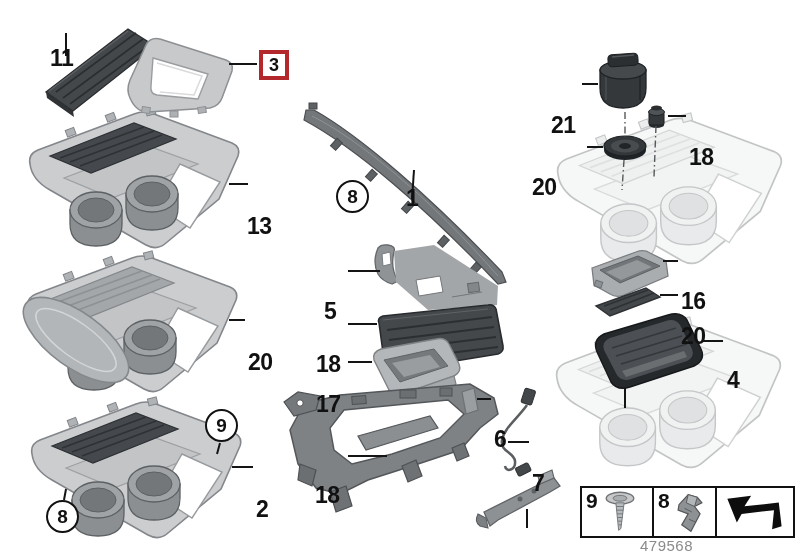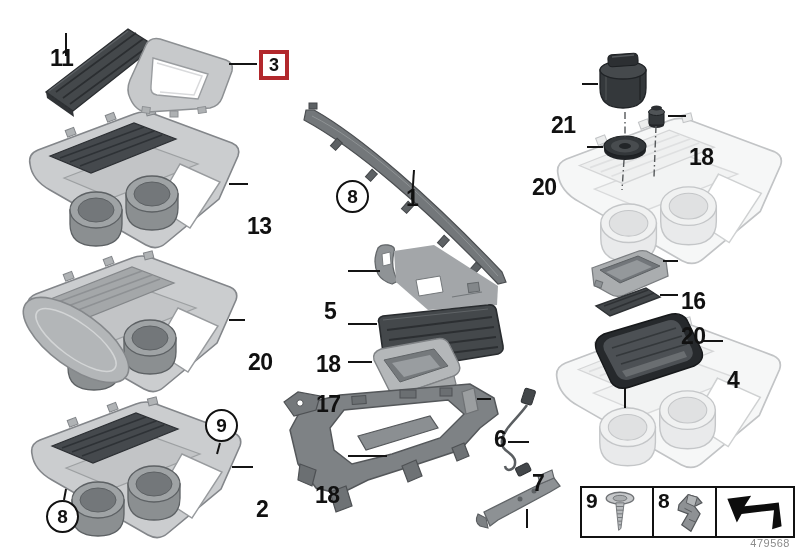--- a/index.html
+++ b/index.html
@@ -36,22 +36,22 @@
           background:#fff;font-weight:bold;font-size:19px;line-height:29px;text-align:center;color:#111;}
   .redbox{position:absolute;width:22px;height:22px;border:4px solid #b2282c;background:#fff;
           font-weight:bold;font-size:18px;line-height:22px;text-align:center;color:#111;}
 
   .legend{position:absolute;left:580px;top:486px;width:211px;height:48px;border:2px solid #111;
           background:#fff;display:flex;}
   .legend .cell{border-right:2px solid #111;display:flex;align-items:flex-start;
                 padding:2px 2px 0 4px;gap:3px;box-sizing:border-box;}
   .legend .cell:last-child{border-right:none;align-items:center;justify-content:center;}
   .legend .num{font-weight:bold;font-size:21px;line-height:22px;color:#111;}
-  .imgnum{position:absolute;left:640px;top:537px;width:150px;text-align:right;
-          font-size:11px;color:#8b8b8b;letter-spacing:0.5px;}
+  .imgnum{position:absolute;left:640px;top:537px;width:150px;text-align:left;
+          font-size:15px;color:#8b8b8b;letter-spacing:0.5px;}
 </style>
 </head>
 <body>
 
 <div id="stage">
 
 <svg id="drawing" width="800" height="560" viewBox="0 0 800 560">
   <defs>
     <g id="console-base">
       <path class="c-rim" d="M 14,58 Q 12,48 22,44 L 118,8 Q 128,4 138,8 L 216,37 Q 225,41 222,50 L 203,93 L 150,137 Q 141,145 130,139 L 34,84 Q 16,74 14,58 Z"></path>

